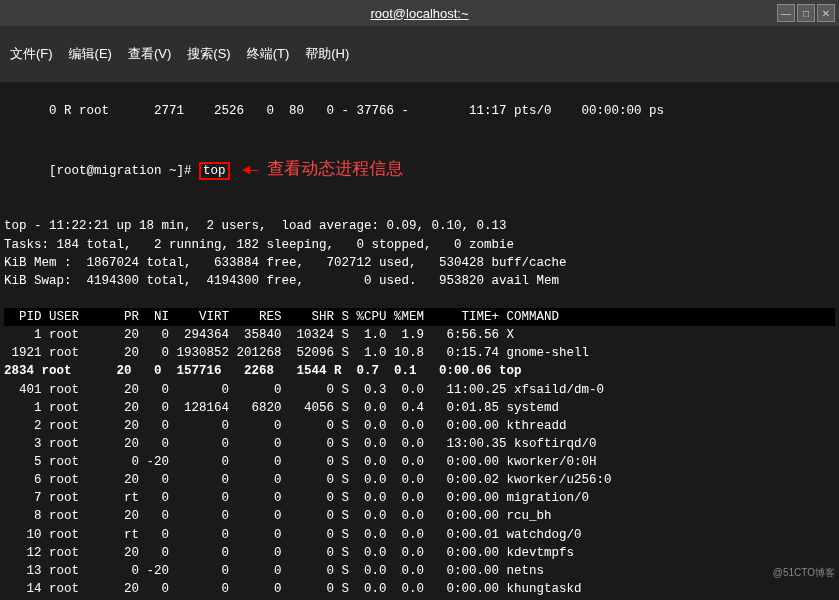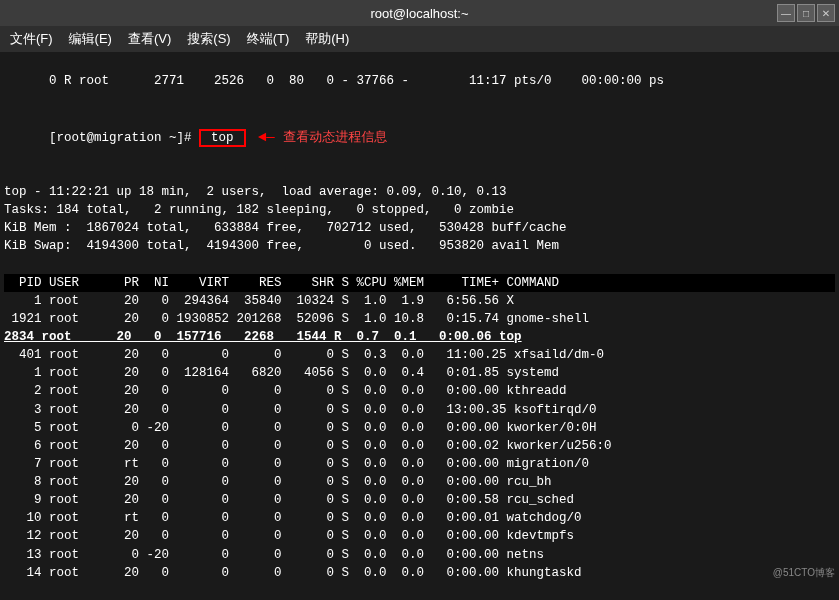--- a/index.html
+++ b/index.html
@@ -22,20 +22,21 @@
       color: #ffffff;
       text-align: center;
       padding: 4px 0;
       font-size: 13px;
       font-family: sans-serif;
       display: flex;
       align-items: center;
       justify-content: center;
       position: relative;
       min-height: 26px;
+      text-decoration: underline;
     }
     .window-controls {
       position: absolute;
       right: 4px;
       display: flex;
       gap: 2px;
     }
     .win-btn {
       width: 18px;
       height: 18px;
@@ -46,51 +47,50 @@
       cursor: pointer;
       display: flex;
       align-items: center;
       justify-content: center;
     }
     .menubar {
       background: #2e2e2e;
       color: #ffffff;
       font-size: 13px;
       font-family: sans-serif;
-      padding: 3px 4px;
+      padding: 18px 4px;
       display: flex;
       gap: 4px;
       min-height: 24px;
       align-items: center;
     }
     .menu-item {
       padding: 1px 6px;
       cursor: pointer;
     }
     .line {
       white-space: pre;
       line-height: 1.45;
     }
     .annotation {
       color: #ff4444;
       font-family: sans-serif;
-      font-size: 13px;
+      font-size: 17px;
       font-weight: normal;
     }
     .table-header {
       background: #000000;
       color: #ffffff;
       white-space: pre;
       line-height: 1.45;
     }
     .bold-row {
       font-weight: bold;
       white-space: pre;
       line-height: 1.45;
-      text-decoration: underline;
     }
     .normal-row {
       white-space: pre;
       line-height: 1.45;
     }
     .watermark {
       position: absolute;
       bottom: 20px;
       right: 4px;
       color: #888;
@@ -131,21 +131,21 @@
     <span class="menu-item">帮助(H)</span>
   </div>
 
   <div class="terminal-wrap">
 
     <div class="line">
       <span>0 R root      2771    2526   0  80   0 - 37766 -        11:17 pts/0    00:00:00 ps</span>
     </div>
 
     <div class="line">
-      <span>[root@migration ~]# </span><span style="border:2px solid red;padding:0 10px;display:inline;"><span>top</span></span><span style="color:red;font-size:14px;margin-left:4px;"> ◄— </span><span class="annotation">查看动态进程信息</span>
+      <span>[root@migration ~]# </span><span style="border:2px solid red;padding:0 2px;display:inline;"><span>top</span></span><span style="color:red;font-size:14px;margin-left:4px;"> ◄— </span><span class="annotation">查看动态进程信息</span>
     </div>
 
     <div class="line"> </div>
 
     <div class="line">top - 11:22:21 up 18 min,  2 users,  load average: 0.09, 0.10, 0.13</div>
     <div class="line">Tasks: 184 total,   2 running, 182 sleeping,   0 stopped,   0 zombie</div>
     <div class="line">KiB Mem :  1867024 total,   633884 free,   702712 used,   530428 buff/cache</div>
     <div class="line">KiB Swap:  4194300 total,  4194300 free,        0 used.   953820 avail Mem</div>
 
     <div class="line"> </div>
@@ -156,21 +156,20 @@
     <div class="normal-row"> 1921 root      20   0 1930852 201268  52096 S  1.0 10.8   0:15.74 gnome-shell</div>
     <div class="bold-row">2834 root      20   0  157716   2268   1544 R  0.7  0.1   0:00.06 top</div>
     <div class="normal-row">  401 root      20   0       0      0      0 S  0.3  0.0   11:00.25 xfsaild/dm-0</div>
     <div class="normal-row">    1 root      20   0  128164   6820   4056 S  0.0  0.4   0:01.85 systemd</div>
     <div class="normal-row">    2 root      20   0       0      0      0 S  0.0  0.0   0:00.00 kthreadd</div>
     <div class="normal-row">    3 root      20   0       0      0      0 S  0.0  0.0   13:00.35 ksoftirqd/0</div>
     <div class="normal-row">    5 root       0 -20       0      0      0 S  0.0  0.0   0:00.00 kworker/0:0H</div>
     <div class="normal-row">    6 root      20   0       0      0      0 S  0.0  0.0   0:00.02 kworker/u256:0</div>
     <div class="normal-row">    7 root      rt   0       0      0      0 S  0.0  0.0   0:00.00 migration/0</div>
     <div class="normal-row">    8 root      20   0       0      0      0 S  0.0  0.0   0:00.00 rcu_bh</div>
-    <div class="normal-row">    9 root      20   0       0      0      0 S  0.0  0.0   0:00.58 rcu_sched</div>
     <div class="normal-row">   10 root      rt   0       0      0      0 S  0.0  0.0   0:00.01 watchdog/0</div>
     <div class="normal-row">   12 root      20   0       0      0      0 S  0.0  0.0   0:00.00 kdevtmpfs</div>
     <div class="normal-row">   13 root       0 -20       0      0      0 S  0.0  0.0   0:00.00 netns</div>
     <div class="normal-row">   14 root      20   0       0      0      0 S  0.0  0.0   0:00.00 khungtaskd</div>
 
     <div class="watermark">@51CTO博客</div>
   </div>
 </div>
 
 </body></html>

